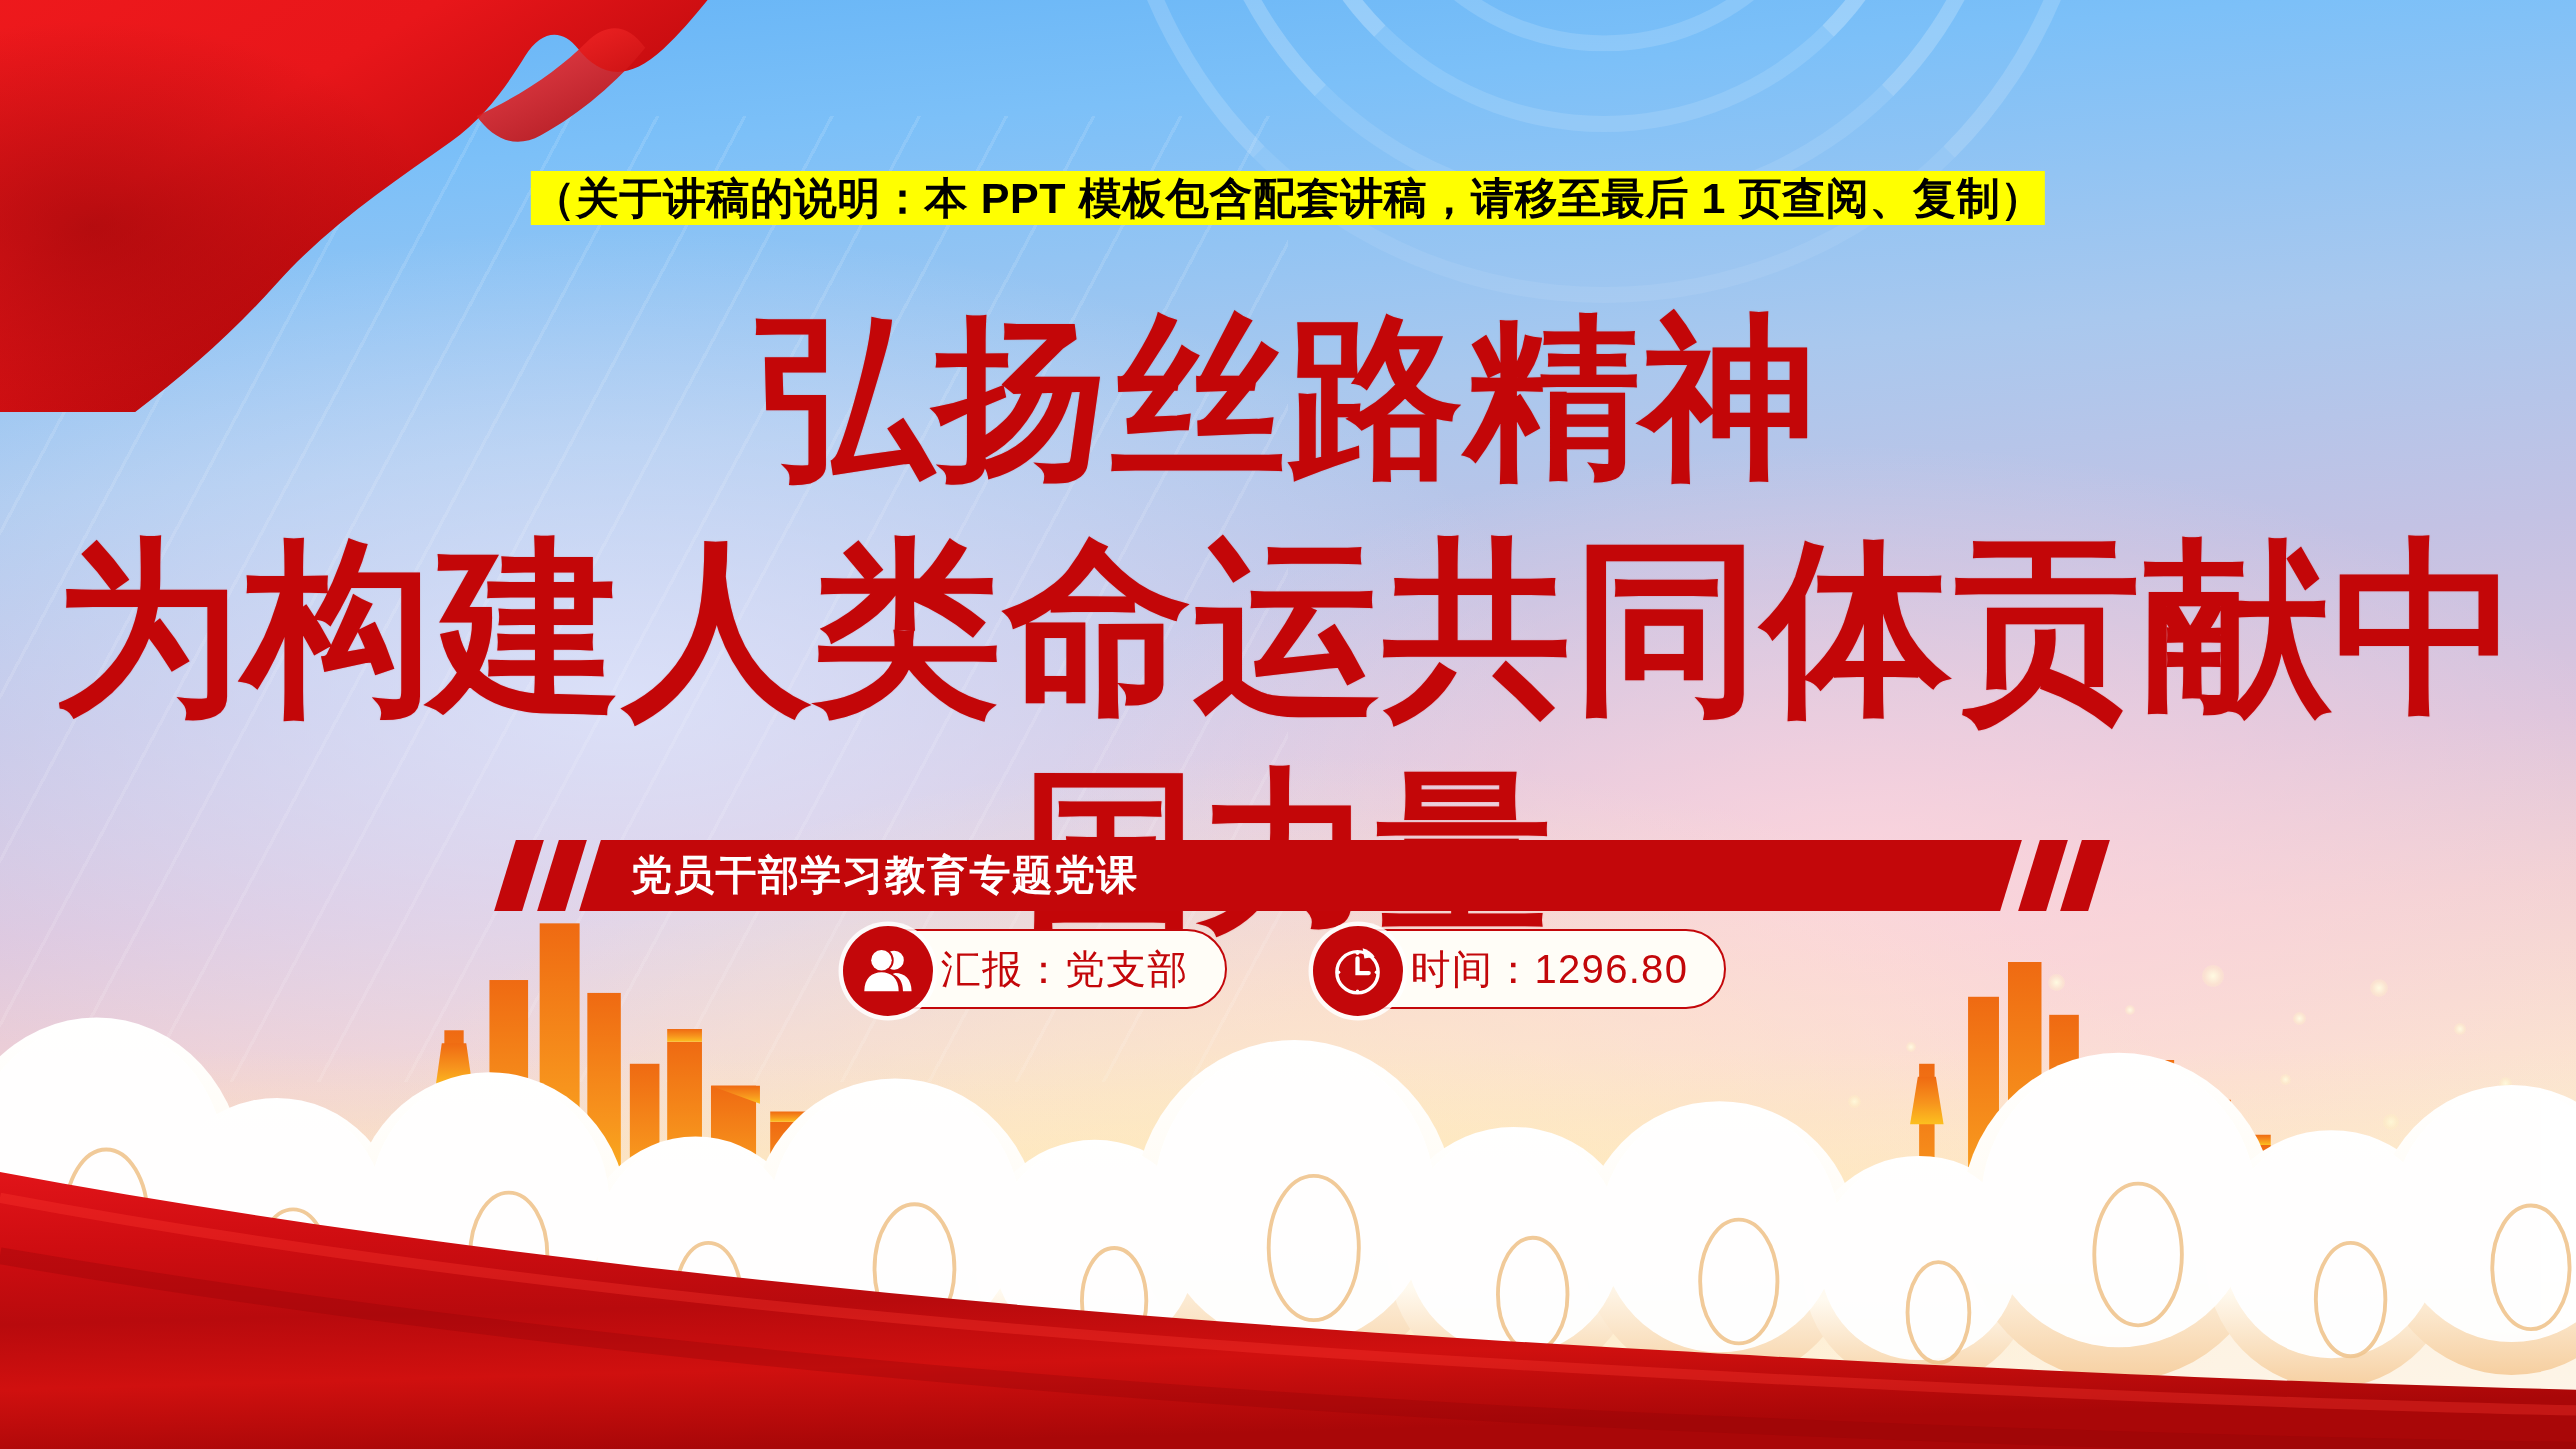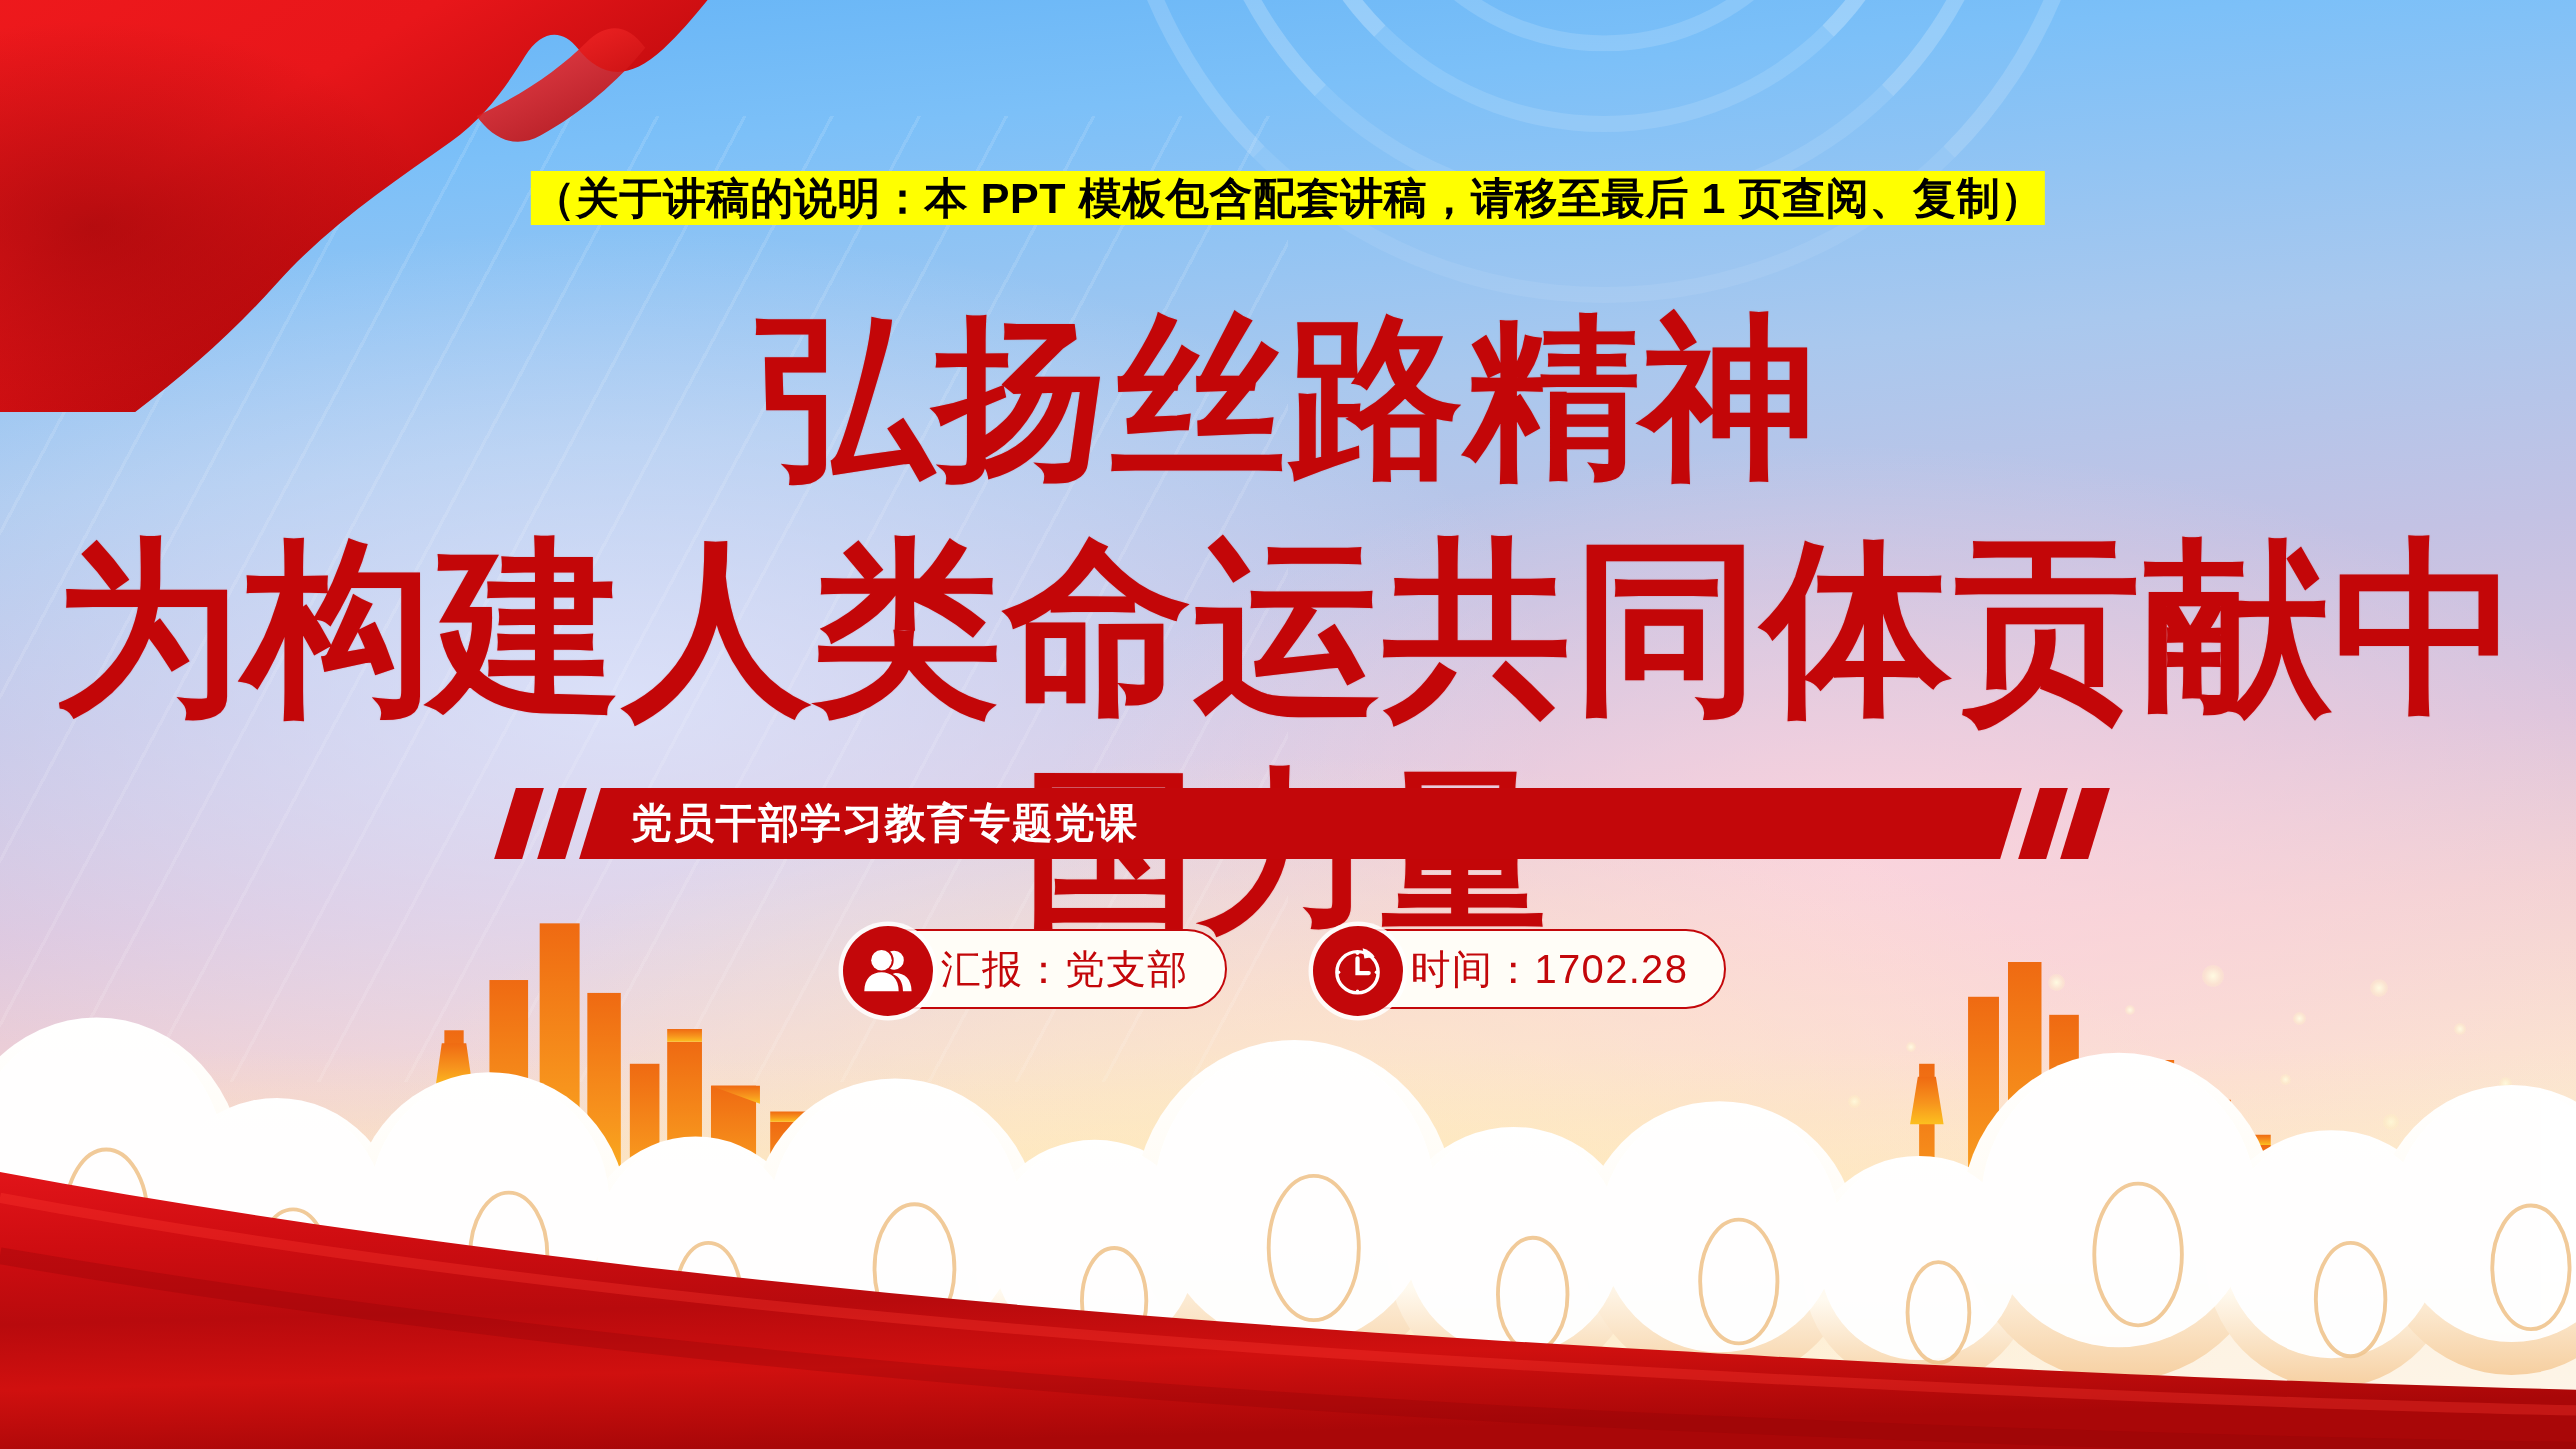--- a/index.html
+++ b/index.html
@@ -59,21 +59,21 @@
   
   .title{position:absolute;left:0;width:2576px;text-align:center;
     color:#c30608;font-weight:900;line-height:.96;
     letter-spacing:.01em;
     text-shadow:0 0 1.3px rgba(195,6,8,.35);}
   .t1{top:314px;font-size:175px;}
   .t2{top:538px;font-size:188px;}
   .t3{top:768px;font-size:175px;}
 
   
-  .ribbon{position:absolute;left:505px;top:788px;width:1610px;height:71px;text-decoration:underline;}
+  .ribbon{position:absolute;left:505px;top:840px;width:1610px;height:71px;text-decoration:underline;}
   .ribbon .slash{position:absolute;top:0;height:71px;width:28px;background:#c3070a;
     transform:skewX(-17deg);}
   .ribbon .bar{position:absolute;top:0;height:71px;background:#c3070a;
     transform:skewX(-17deg);}
   .ribbon .label{position:absolute;top:0;height:71px;display:flex;align-items:center;
     color:#fff;font-size:41px;font-weight:800;letter-spacing:1.3px;white-space:nowrap;}
 
   
   .pills{position:absolute;top:929px;left:0;width:2576px;
     display:flex;justify-content:center;align-items:center;gap:93px;}
@@ -308,19 +308,19 @@
         <svg viewBox="0 0 64 64">
           <circle cx="32" cy="34" r="24" fill="none" stroke="#ffffff" stroke-width="4"></circle>
           <path d="M32,18 v17 h13" fill="none" stroke="#ffffff" stroke-width="5" stroke-linecap="round"></path>
           <path d="M38,6 a24,24 0 0,1 14,10 l-12,2 z" fill="#ffffff"></path>
           <circle cx="32" cy="12" r="2" fill="#ffffff"></circle>
           <circle cx="54" cy="34" r="2" fill="#ffffff"></circle>
           <circle cx="32" cy="56" r="2" fill="#ffffff"></circle>
           <circle cx="10" cy="34" r="2" fill="#ffffff"></circle>
         </svg>
       </span>
-      <span class="txt">时间：1702.28</span>
+      <span class="txt">时间：1296.80</span>
     </div>
 
   </div>
 
 </div>
 
 
 </body></html>

